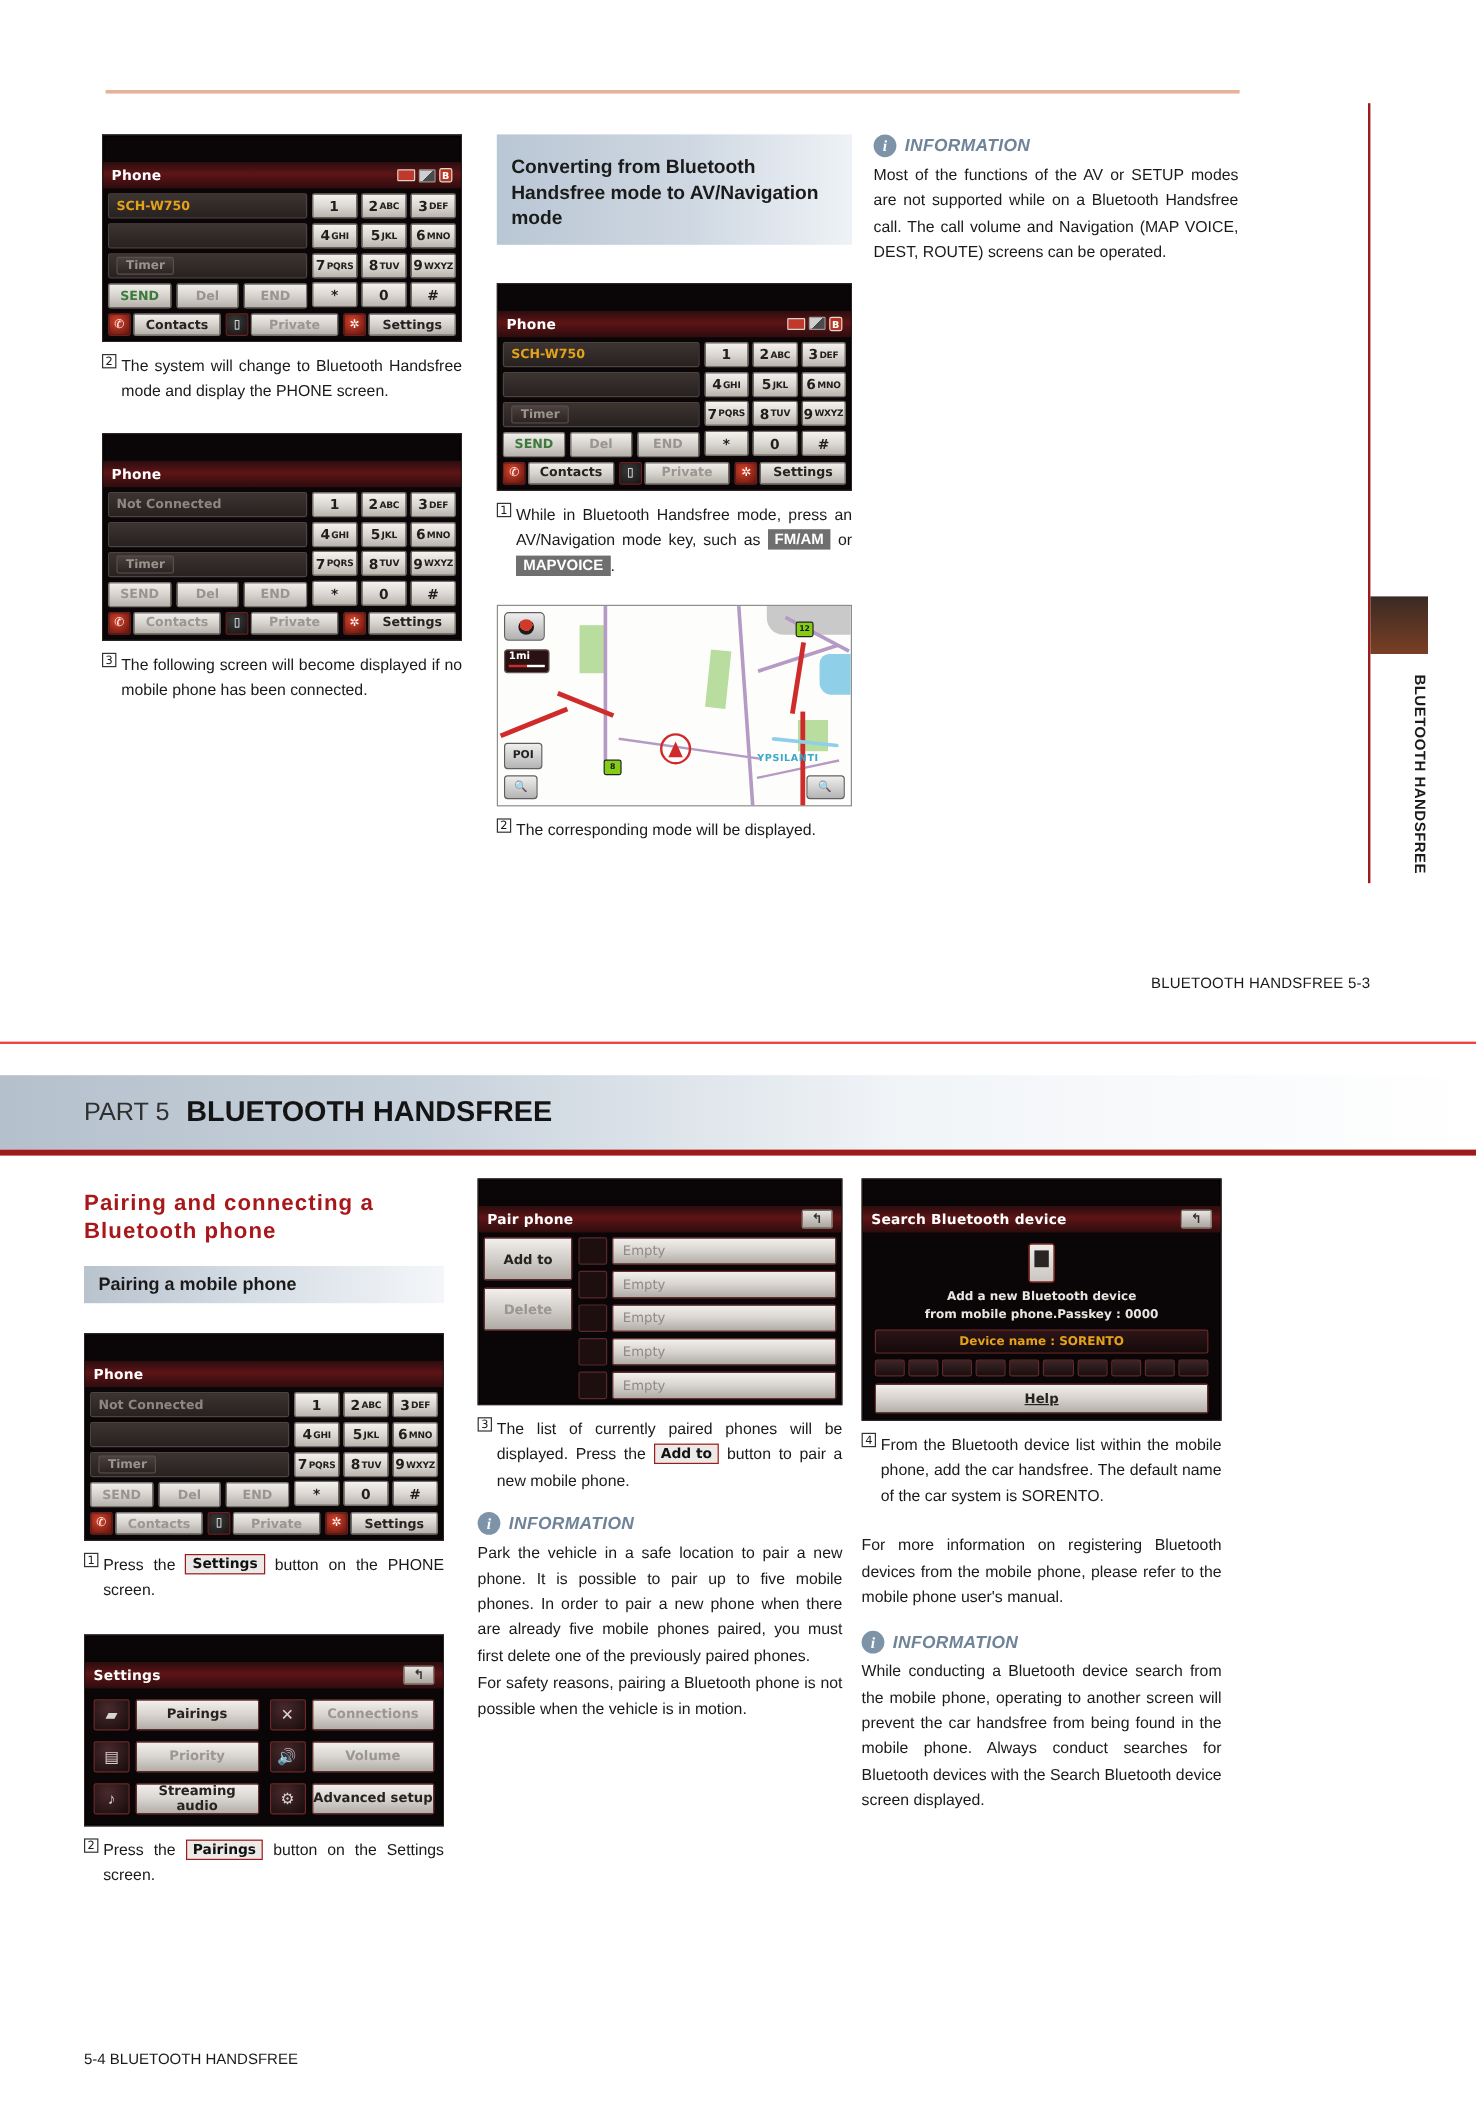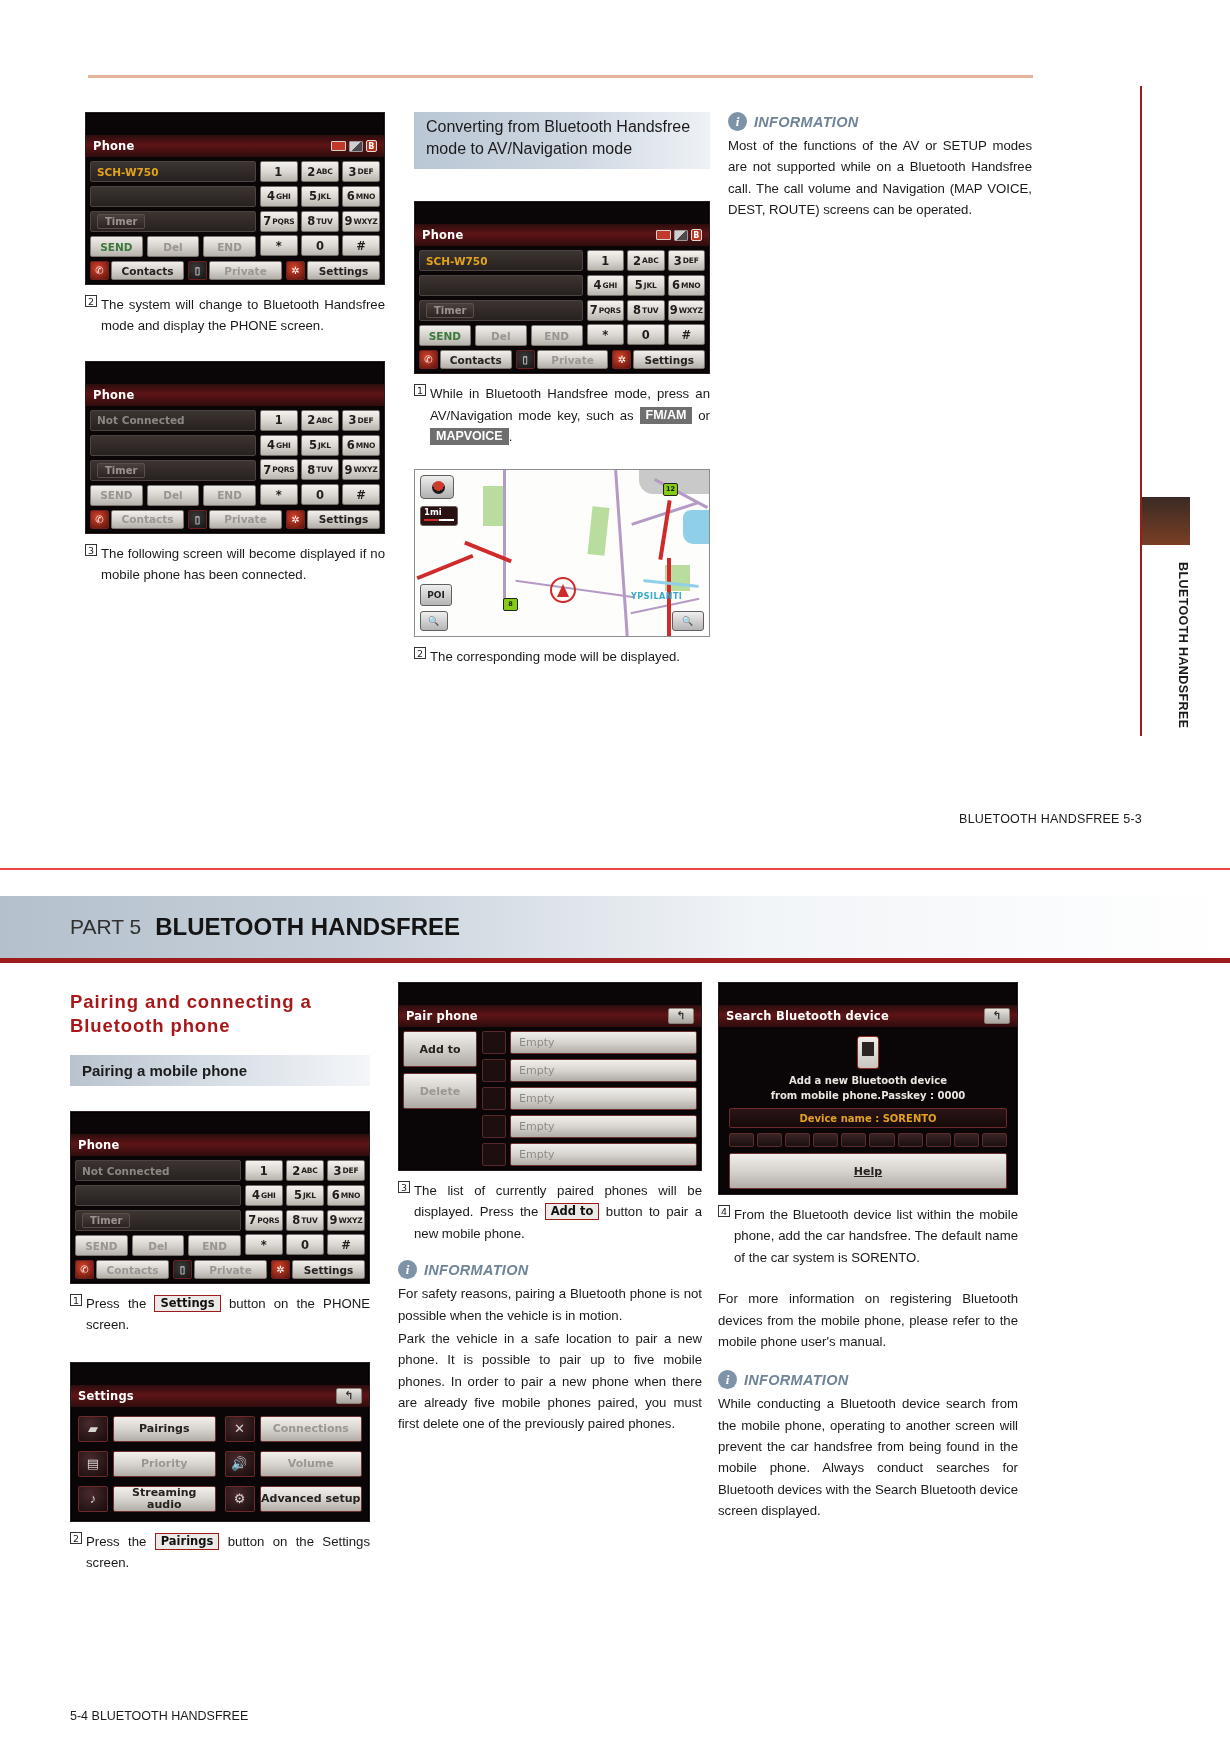--- a/index.html
+++ b/index.html
@@ -68,22 +68,22 @@
   }
   .greycap {
     display: inline-block; background: #6f6f6f; color: #fff;
     padding: 1px 6px; font-size: 12.5px; font-weight: bold;
     line-height: 15px; vertical-align: 1px;
   }
 
   
   .sec-head {
     background: linear-gradient(90deg,#b9c6d4 0%, #cfd8e2 55%, #eef2f6 100%);
-    padding: 4px 12px 10px 12px;
-    font-size: 16px; font-weight: normal; line-height: 1.35;
+    padding: 17px 12px 10px 12px;
+    font-size: 16px; font-weight: bold; line-height: 1.35;
     color: #1b1b1b;
   }
 
   
   .info-head { display: flex; align-items: center; gap: 7px; margin-bottom: 4px; }
   .info-ico {
     width: 19px; height: 19px; border-radius: 50%;
     background: #7d93a8; color: #fff; font-weight: bold; font-style: italic;
     font-size: 13px; line-height: 19px; text-align: center;
     font-family: "Liberation Serif", serif;
@@ -256,21 +256,21 @@
     color: #e2a21c; font-size: 10px; font-weight: bold;
     font-family: "DejaVu Sans", sans-serif;
     display: flex; align-items: center; justify-content: center;
   }
   .sbd-kbd { display: flex; gap: 3px; margin: 0 4px 6px 4px; }
   .sbd-kbd span {
     flex: 1; height: 14px; border: 1px solid #5f2a2a; border-radius: 2px;
     background: linear-gradient(180deg,#3a2526,#1b0f10);
   }
   .sbd-help {
-    margin: 0 4px; height: 36px;
+    margin: 0 4px; height: 25px;
     background: linear-gradient(180deg,#f1efec 0%, #d6d2cd 50%, #b3aea8 100%);
     border: 1px solid #6d3030; border-radius: 2px;
     font-family: "DejaVu Sans", sans-serif; font-size: 11px; font-weight: bold;
     color: #262220; display: flex; align-items: center; justify-content: center; text-decoration: underline;
   }
 
   
   .set-grid { display: grid; grid-template-columns: 1fr 1fr; gap: 9px; padding: 9px 7px; }
   .set-cell { display: flex; gap: 5px; align-items: center; }
   .set-ico {
@@ -869,22 +869,22 @@
       <span class="num">3</span>
       <span>The list of currently paired phones will be displayed.  Press the</span>
       <span class="keycap">Add to</span>
       <span>button to pair a new mobile phone.</span>
     </div>
 
     <div class="info-head" style="margin-top:16px;">
       <span class="info-ico">i</span>
       <span class="info-title">INFORMATION</span>
     </div>
+    <p class="body">Park the vehicle in a safe location to pair a new phone. It is possible to pair up to five mobile phones.  In order to pair a new phone when there are already five mobile phones paired, you must first delete one of the previously paired phones.</p>
     <p class="body">For safety reasons, pairing a Bluetooth phone is not possible when the vehicle is in motion.</p>
-    <p class="body">Park the vehicle in a safe location to pair a new phone. It is possible to pair up to five mobile phones.  In order to pair a new phone when there are already five mobile phones paired, you must first delete one of the previously paired phones.</p>
   </div>
 
   <div class="col c3" style="top:112px; left:718px; width:300px;">
 
     <div class="screen">
       <div class="scr-title">
         <span>Search Bluetooth device</span>
         <span class="scr-back">↰</span>
       </div>
       <div class="sbd-body">

